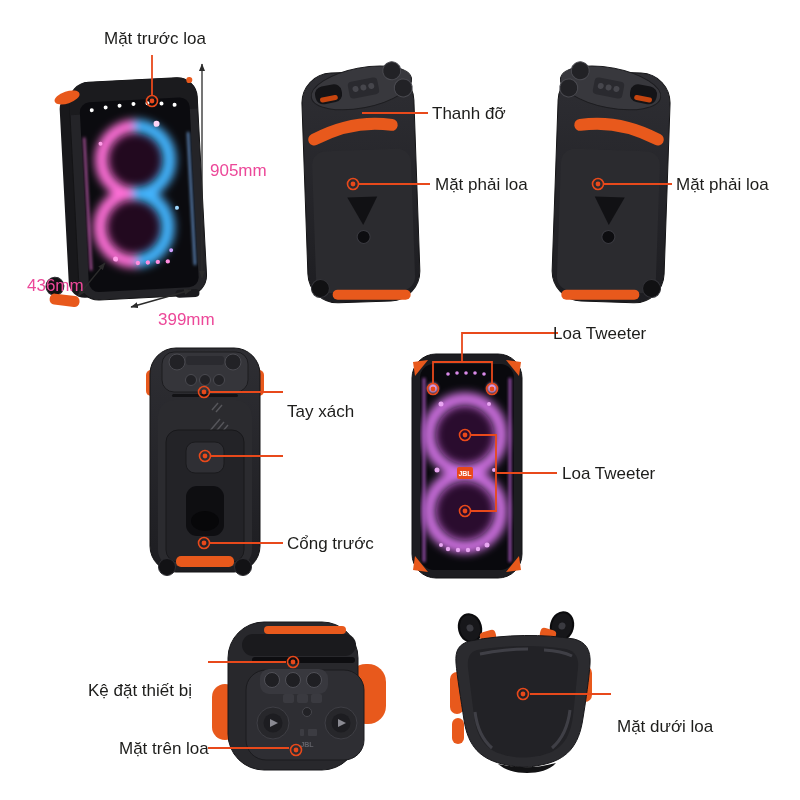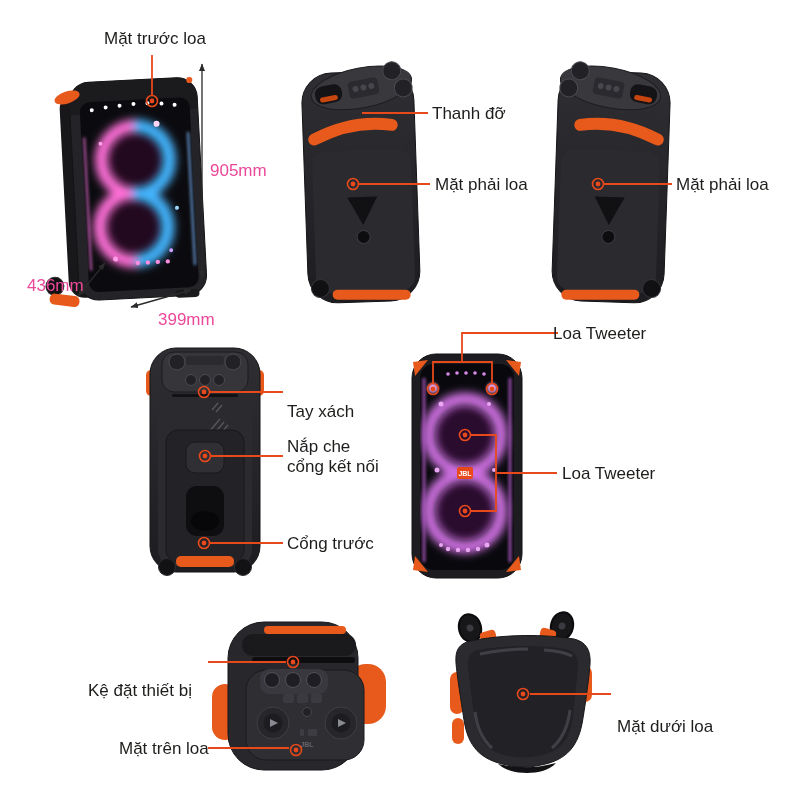--- a/index.html
+++ b/index.html
@@ -328,24 +328,20 @@
 </svg>
 
   <div class="lbl" style="left:104px;top:29px">Mặt trước loa</div>
   <div class="dim" style="left:210px;top:161px">905mm</div>
   <div class="dim" style="left:27px;top:276px">436mm</div>
   <div class="dim" style="left:158px;top:310px">399mm</div>
   <div class="lbl" style="left:432px;top:104px">Thanh đỡ</div>
   <div class="lbl" style="left:435px;top:175px">Mặt phải loa</div>
   <div class="lbl" style="left:676px;top:175px">Mặt phải loa</div>
   <div class="lbl" style="left:287px;top:402px">Tay xách</div>
-  <div class="lbl" style="left:287px;top:437px">
-    <span class="ln">Nắp che</span>
-    <span class="ln">cổng kết nối</span>
-  </div>
   <div class="lbl" style="left:287px;top:534px">Cổng trước</div>
   <div class="lbl" style="left:553px;top:324px">Loa Tweeter</div>
   <div class="lbl" style="left:562px;top:464px">Loa Tweeter</div>
   <div class="lbl" style="left:88px;top:681px">Kệ đặt thiết bị</div>
   <div class="lbl" style="left:119px;top:739px">Mặt trên loa</div>
   <div class="lbl" style="left:617px;top:717px">Mặt dưới loa</div>
 
 </div>
 
 </body></html>

